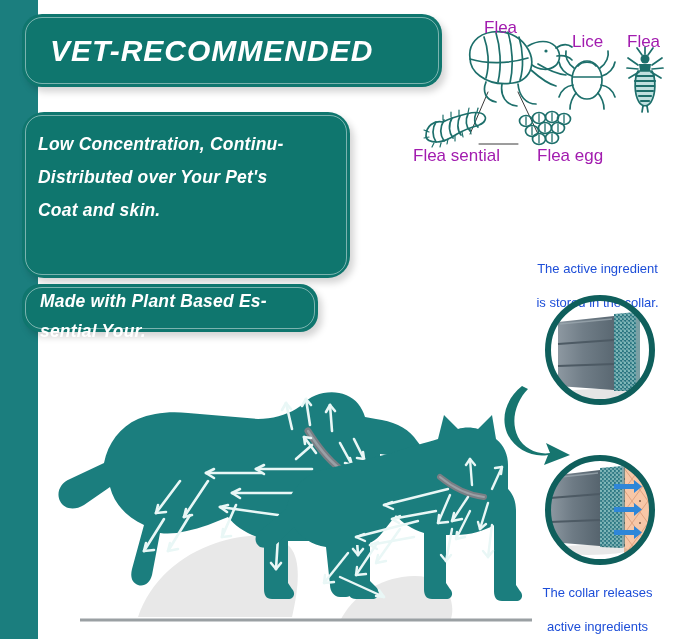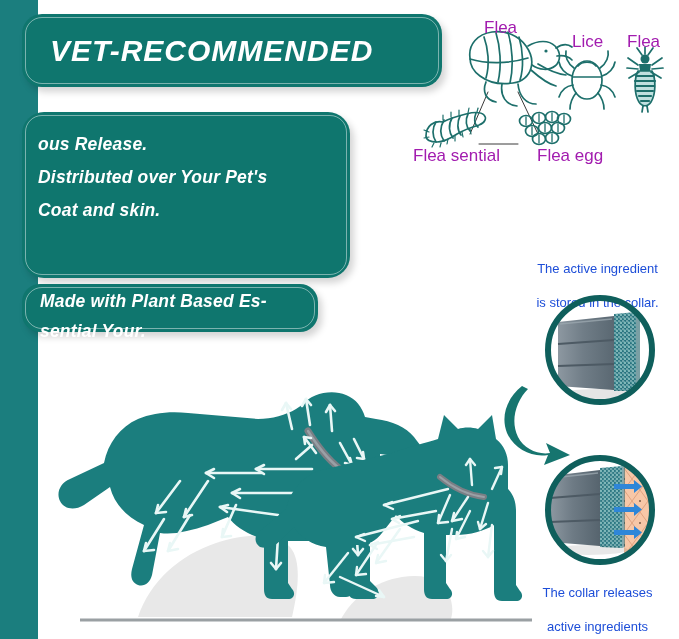--- a/index.html
+++ b/index.html
@@ -102,21 +102,21 @@
 <div id="stage">
 
   <div class="spine"></div>
 
   <div class="card" id="card-title">
     <div class="txt">VET-RECOMMENDED</div>
   </div>
 
   <div class="card" id="card-benefit">
     <div class="txt">
-      <div>ous Release.</div>
+      <div>Low Concentration, Continu-</div>
       <div>Distributed over Your Pet's</div>
       <div> Coat and skin.</div>
     </div>
   </div>
 
   <div class="card" id="card-oils">
     <div class="txt">
       <div>  Made with Plant Based Es-</div>
       <div>sential Your.</div>
     </div>

